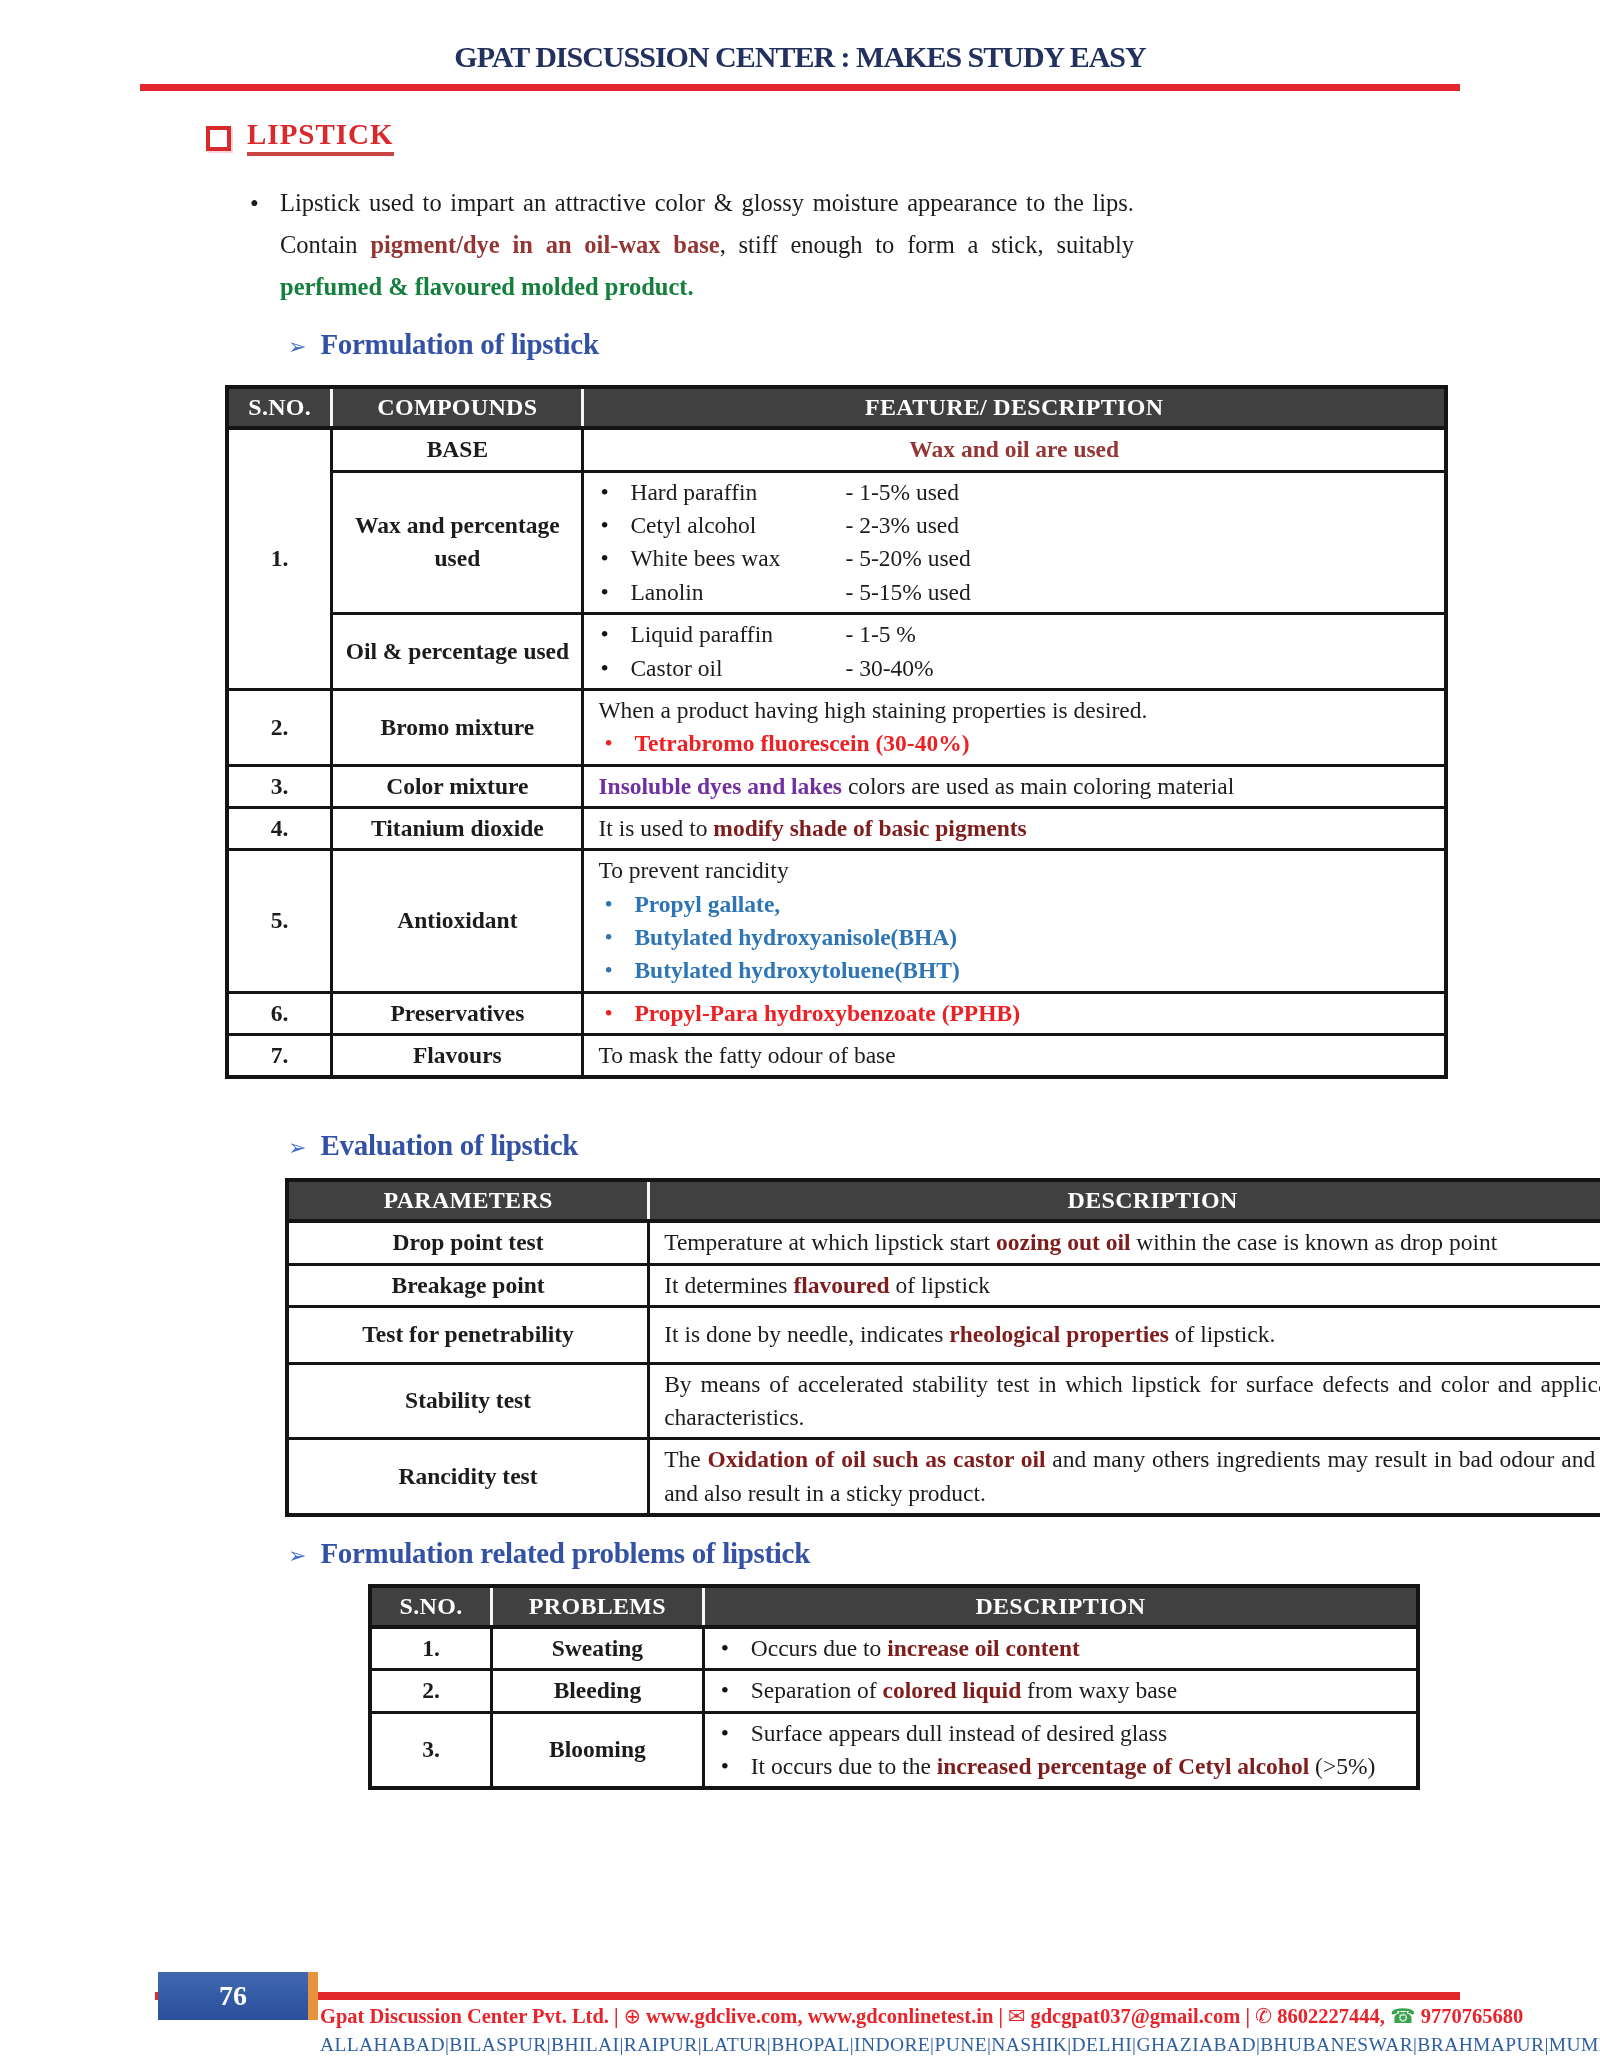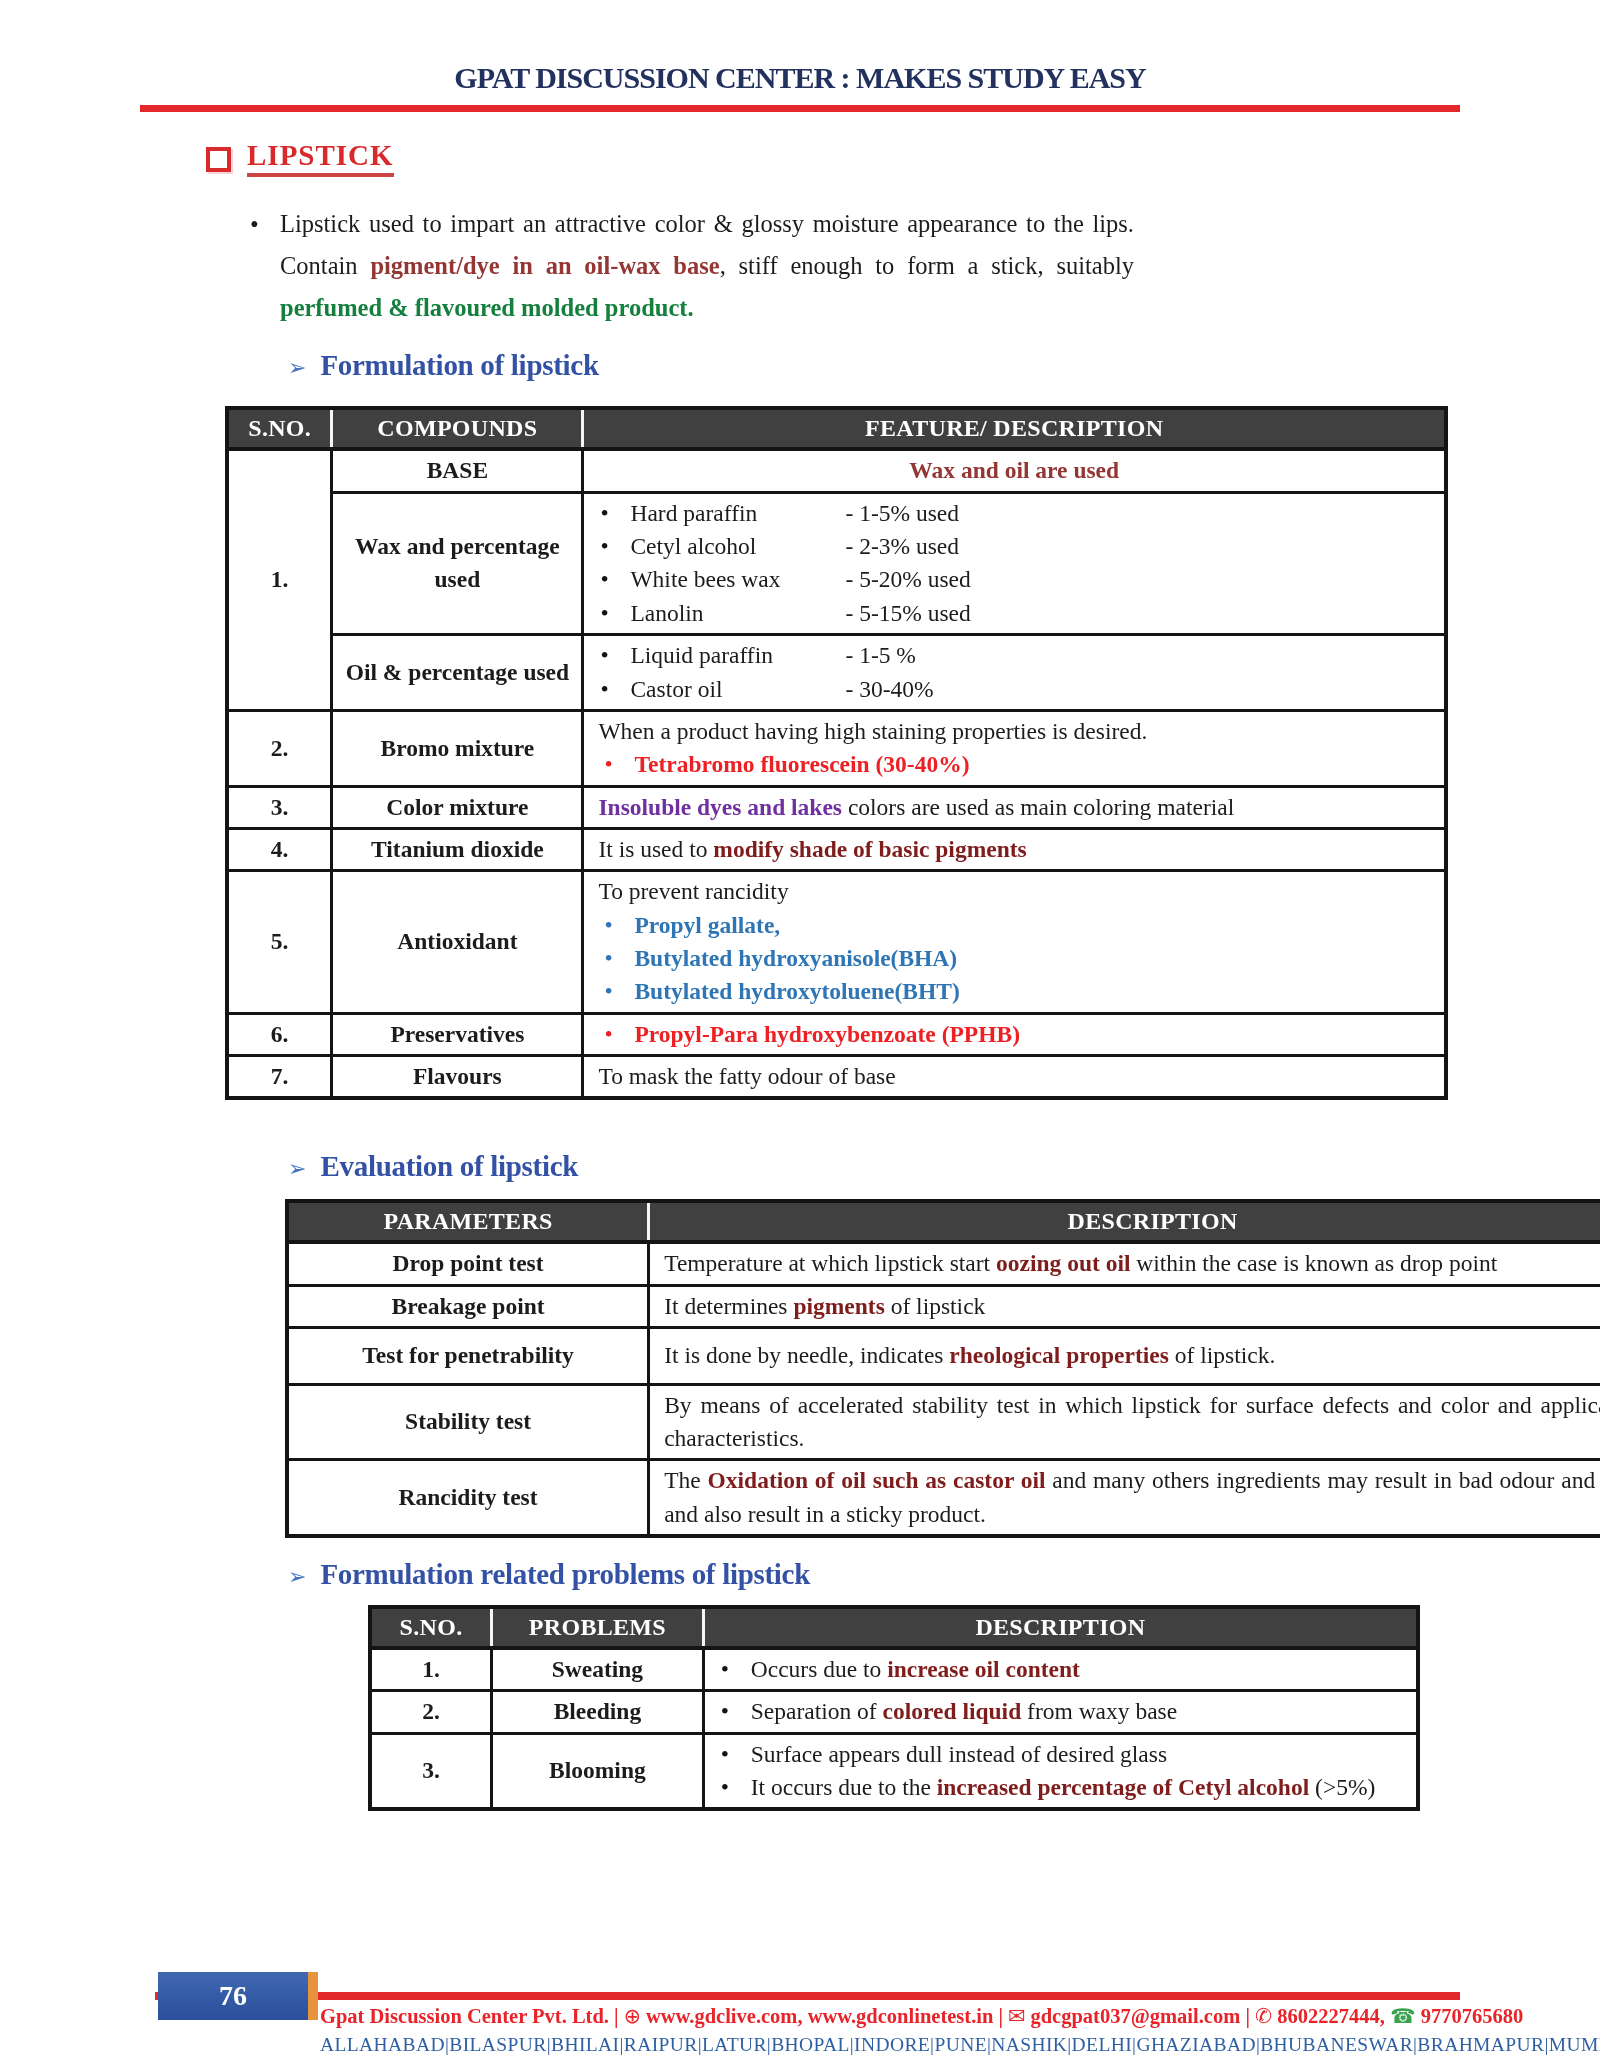--- a/index.html
+++ b/index.html
@@ -6,21 +6,21 @@
   html,body { width:1600px; height:2071px; }
   body {
     position:relative;
     background:#ffffff;
     font-family:"Liberation Serif", serif;
     color:#1c1c1c;
     overflow:hidden;
   }
 
   
-  .page-header { padding-top:61px; text-align:center; }
+  .page-header { padding-top:40px; text-align:center; }
   .page-header .title {
     font-size:30px; font-weight:bold; color:#23315e;
     letter-spacing:-1px;
   }
   .header-rule { margin:10px 140px 0 140px; height:7px; background:#e2282c; }
 
   
   .section-row { margin:27px 4px 0 206px; display:flex; align-items:center; gap:16px; }
   .checkbox-glyph {
     width:25px; height:25px; border:4px solid #d8292c; background:#fff;
@@ -253,21 +253,21 @@
       <tr>
     <th>PARAMETERS</th>
     <th>DESCRIPTION</th>
   </tr>
   <tr>
     <td class="c bold">Drop point test</td>
     <td class="desc"><span class="run-plain">Temperature at which lipstick start </span><span class="run-red">oozing out oil</span><span class="run-plain"> within the case is known as drop point</span></td>
   </tr>
   <tr>
     <td class="c bold">Breakage point</td>
-    <td class="desc"><span class="run-plain">It determines </span><span class="run-red">pigments</span><span class="run-plain"> of lipstick</span></td>
+    <td class="desc"><span class="run-plain">It determines </span><span class="run-red">flavoured</span><span class="run-plain"> of lipstick</span></td>
   </tr>
   <tr>
     <td class="c bold" style="padding:10px">Test for penetrability</td>
     <td class="desc"><span class="run-plain">It is done by needle, indicates </span><span class="run-red">rheological properties</span><span class="run-plain"> of lipstick.</span></td>
   </tr>
   <tr>
     <td class="c bold">Stability test</td>
     <td class="desc"><span class="run-plain">By means of accelerated stability test in which lipstick for surface defects and color and application characteristics.</span></td>
   </tr>
   <tr>

